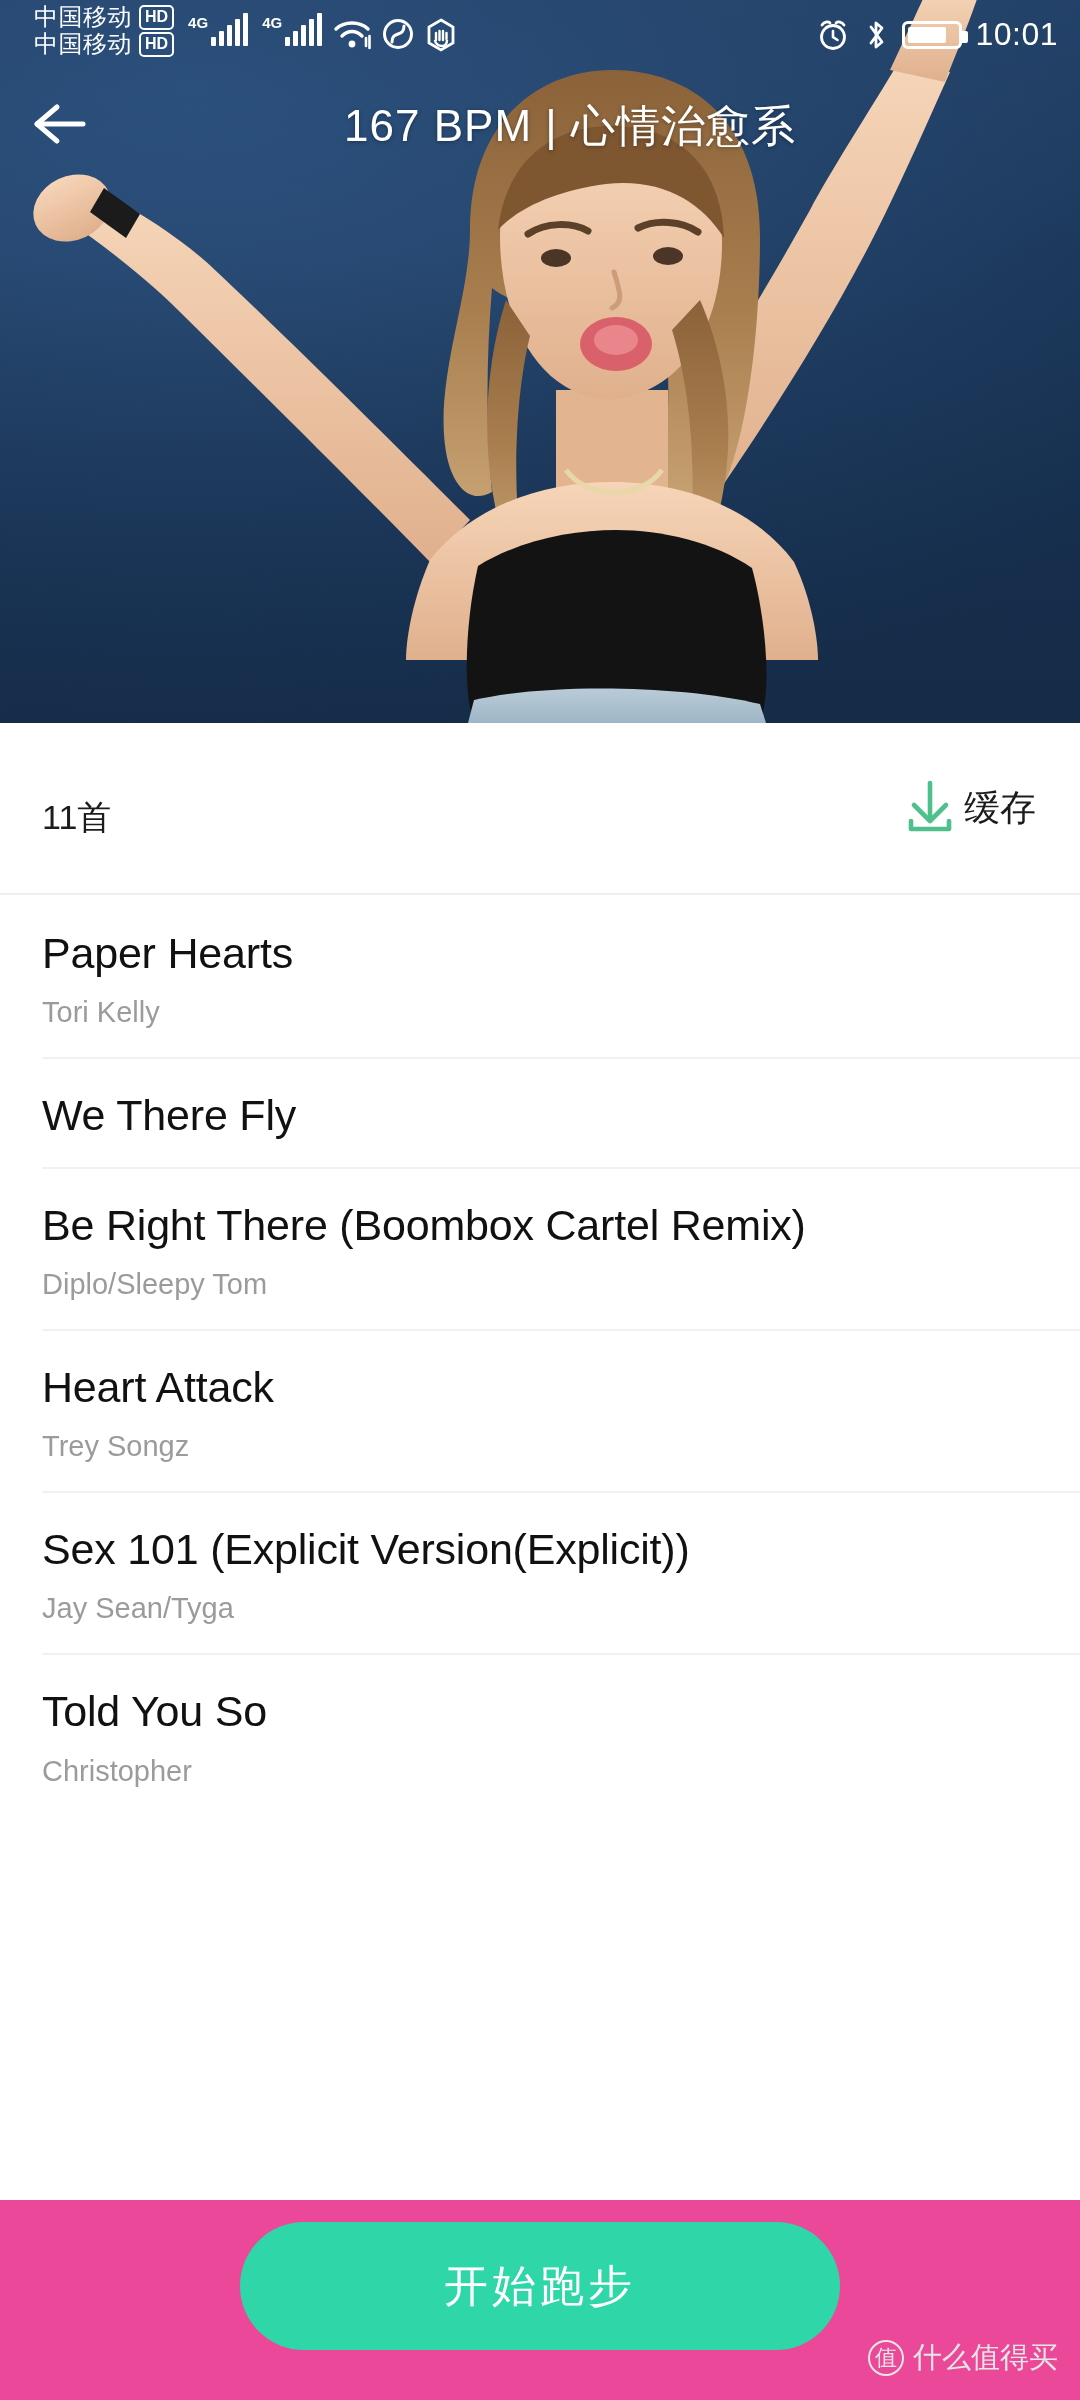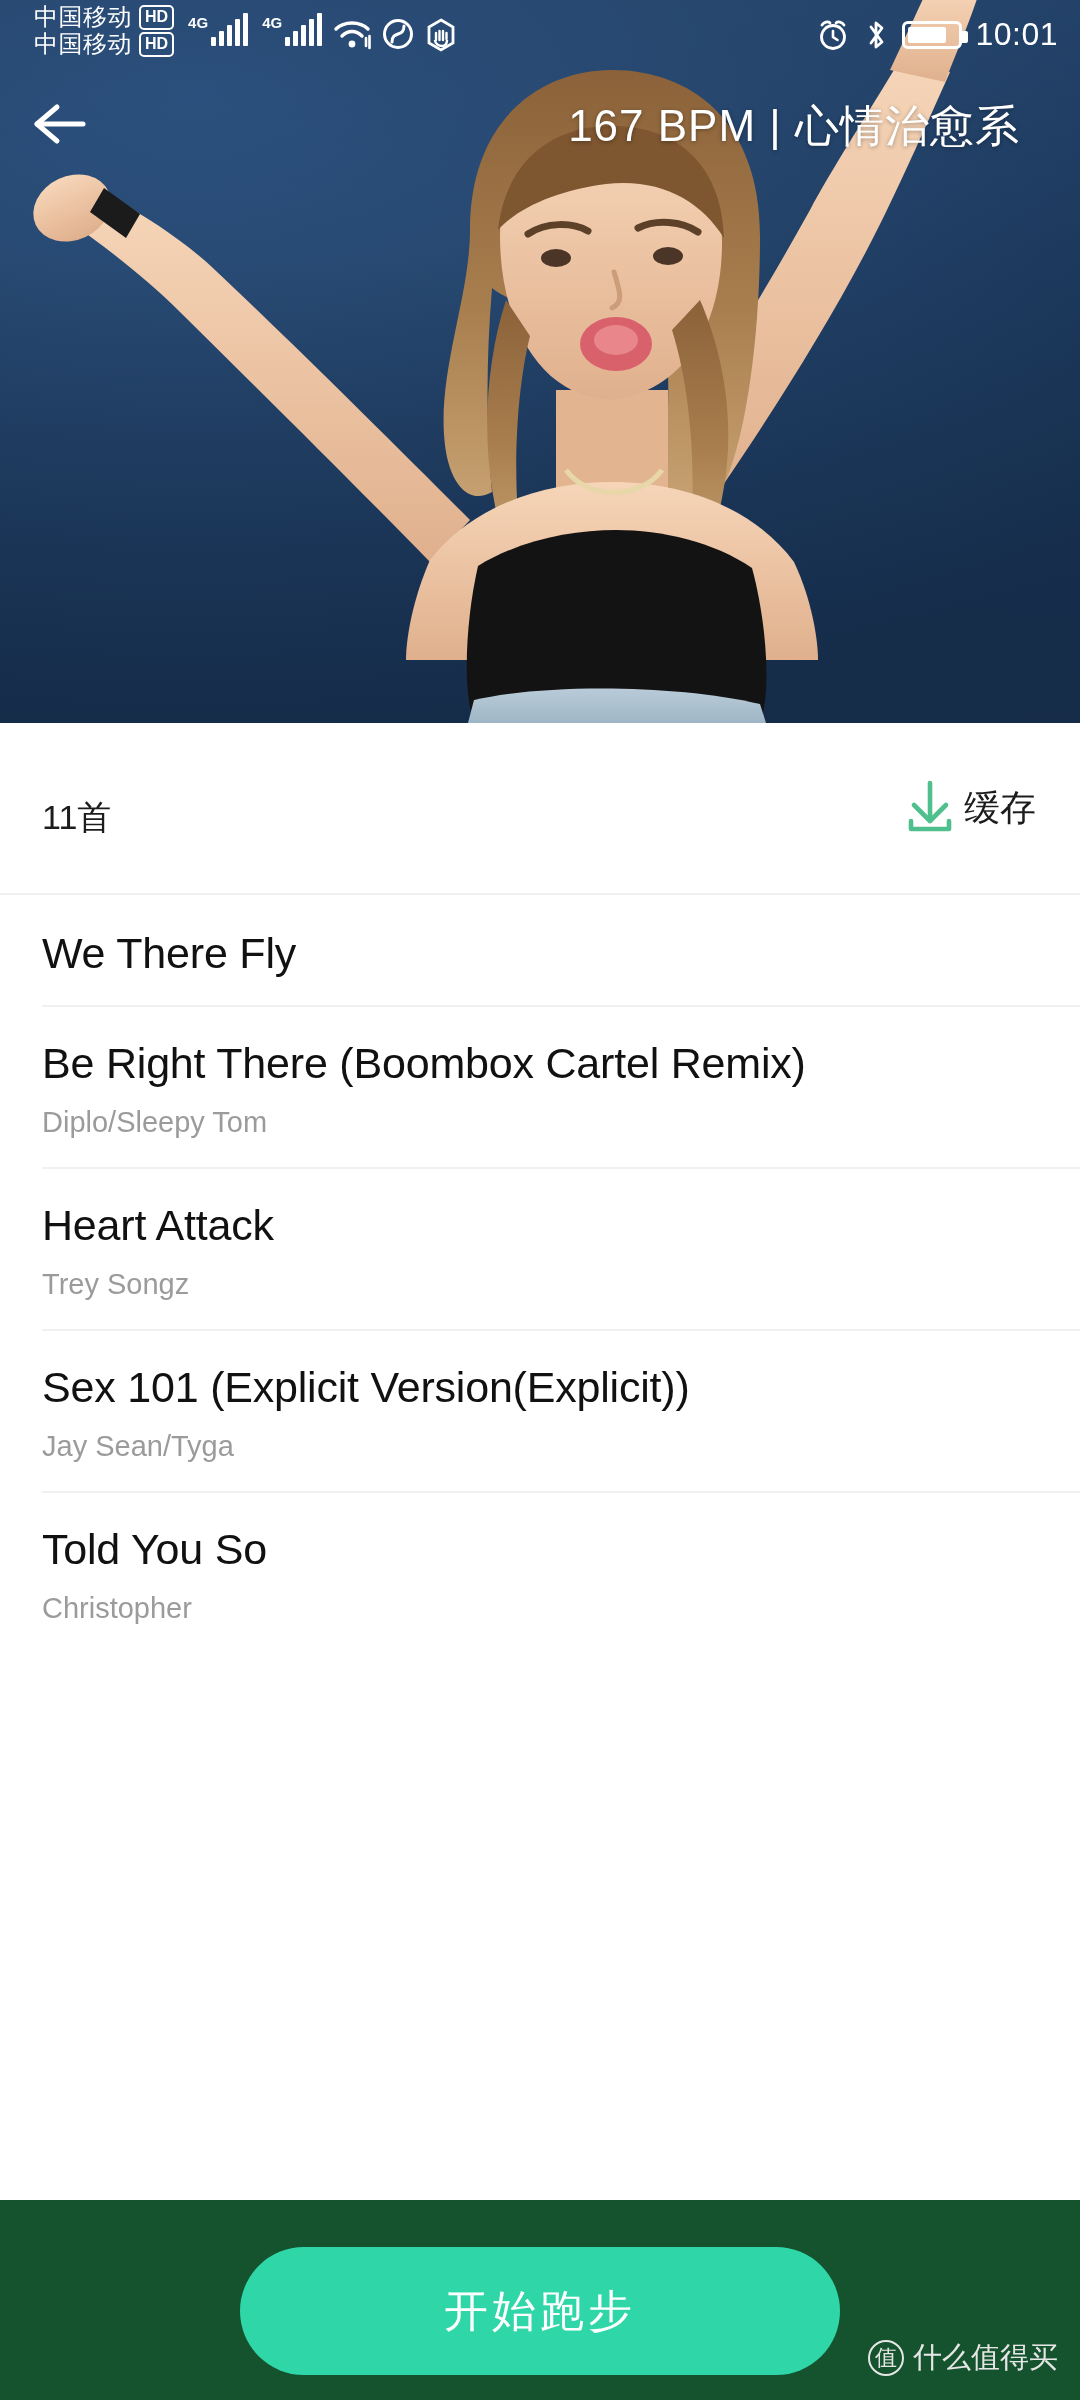--- a/index.html
+++ b/index.html
@@ -71,21 +71,21 @@
   
   .titlebar {
     position:absolute; left:0; top:72px; width:1080px; height:108px;
     display:flex; align-items:center; z-index:8;
   }
   .back-btn {
     width:120px; height:108px; display:flex; align-items:center; justify-content:center;
     cursor:pointer;
   }
   .page-title {
-    flex:1; text-align:right; color:#ffffff;
+    flex:1; text-align:center; color:#ffffff;
     font-size:44px; letter-spacing:1px; padding-right:60px;
     text-shadow:0 1px 4px rgba(0,0,0,.35);
     white-space:nowrap; overflow:hidden;
   }
 
   
   .meta-row {
     position:absolute; left:0; top:723px; width:1080px; height:172px;
     display:flex; align-items:center; justify-content:space-between;
     padding:0 44px 0 42px;
@@ -115,21 +115,21 @@
     white-space:nowrap; overflow:hidden; text-overflow:clip;
     letter-spacing:-.2px;
   }
   .song-artist {
     font-size:29px; color:#9b9b9b; margin-top:20px; line-height:1.1;
   }
 
   
   .start-wrap {
     position:absolute; left:0; top:2200px; width:1080px; height:200px;
-    background:#14532d; display:flex; justify-content:center; align-items:center;
+    background:#ec4899; display:flex; justify-content:center; align-items:flex-start;
     padding-top:22px;
   }
   .start-btn {
     width:600px; height:128px; border-radius:64px;
     background:#2fd6a8;
     display:flex; align-items:center; justify-content:center;
     color:#ffffff; font-size:44px; letter-spacing:4px;
     border:none; cursor:pointer;
     font-family:"Liberation Sans", sans-serif;
   }
@@ -316,20 +316,24 @@
         <path d="M12 28 L28 44 L44 28" fill="none" stroke="#4fc08d" stroke-width="4.6" stroke-linecap="round" stroke-linejoin="round"></path>
         <path d="M9 44 L9 52 L47 52 L47 44" fill="none" stroke="#4fc08d" stroke-width="4.6" stroke-linecap="round" stroke-linejoin="round"></path>
       </svg>
     </span>
     <span class="cache-label">缓存</span>
   </div>
 </div>
 
 <div class="song-list">
   <div class="song-item">
+    <div class="song-title">Paper Hearts</div>
+    <div class="song-artist">Tori Kelly</div>
+  </div>
+  <div class="song-item">
     <div class="song-title">We There Fly</div>
   </div>
   <div class="song-item">
     <div class="song-title">Be Right There (Boombox Cartel Remix)</div>
     <div class="song-artist">Diplo/Sleepy Tom</div>
   </div>
   <div class="song-item">
     <div class="song-title">Heart Attack</div>
     <div class="song-artist">Trey Songz</div>
   </div>

